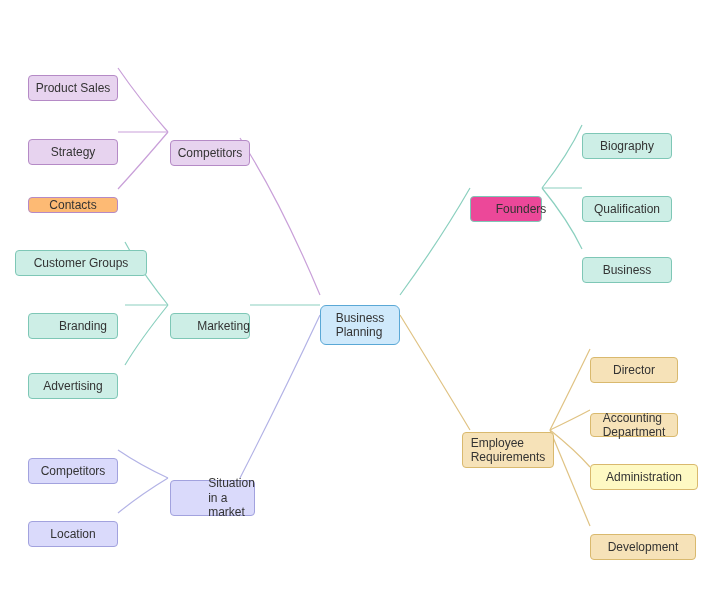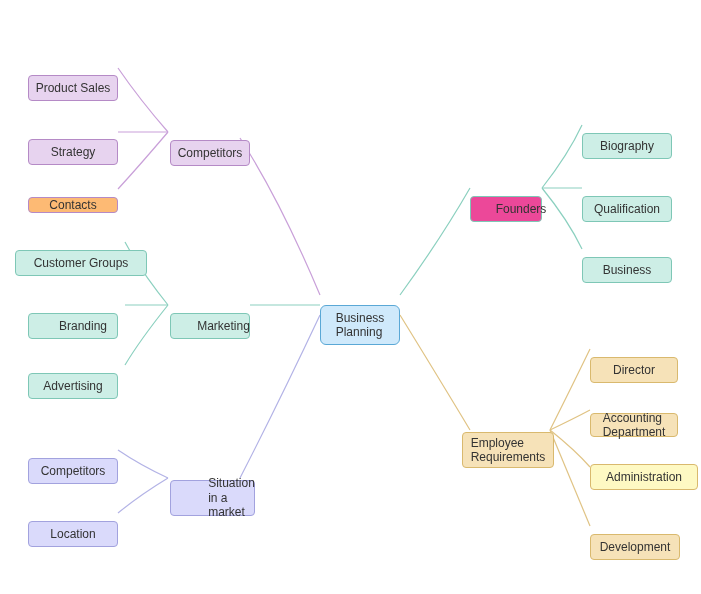--- a/index.html
+++ b/index.html
@@ -99,13 +99,13 @@
 <div class="node" style="left:582px; top:113px; width:90px; height:26px; background:#cdeee6; border-color:#7ec7b6;">Biography</div>
 <div class="node" style="left:582px; top:176px; width:90px; height:26px; background:#cdeee6; border-color:#7ec7b6;">Qualification</div>
 <div class="node" style="left:582px; top:237px; width:90px; height:26px; background:#cdeee6; border-color:#7ec7b6;">Business</div>
 
 <div class="node" style="left:462px; top:412px; width:92px; height:36px; background:#f6e2b8; border-color:#d9b96e;">Employee
 Requirements</div>
 <div class="node" style="left:590px; top:337px; width:88px; height:26px; background:#f6e2b8; border-color:#d9b96e;">Director</div>
 <div class="node" style="left:590px; top:393px; width:88px; height:24px; background:#f6e2b8; border-color:#d9b96e;">Accounting
 Department</div>
 <div class="node" style="left:590px; top:444px; width:108px; height:26px; background:#fef9c3; border-color:#d9b96e;">Administration</div>
-<div class="node" style="left:590px; top:514px; width:90px; height:26px; background:#f6e2b8; border-color:#d9b96e;">Development</div>
+<div class="node" style="left:590px; top:514px; width:106px; height:26px; background:#f6e2b8; border-color:#d9b96e;">Development</div>
 
 </body></html>

